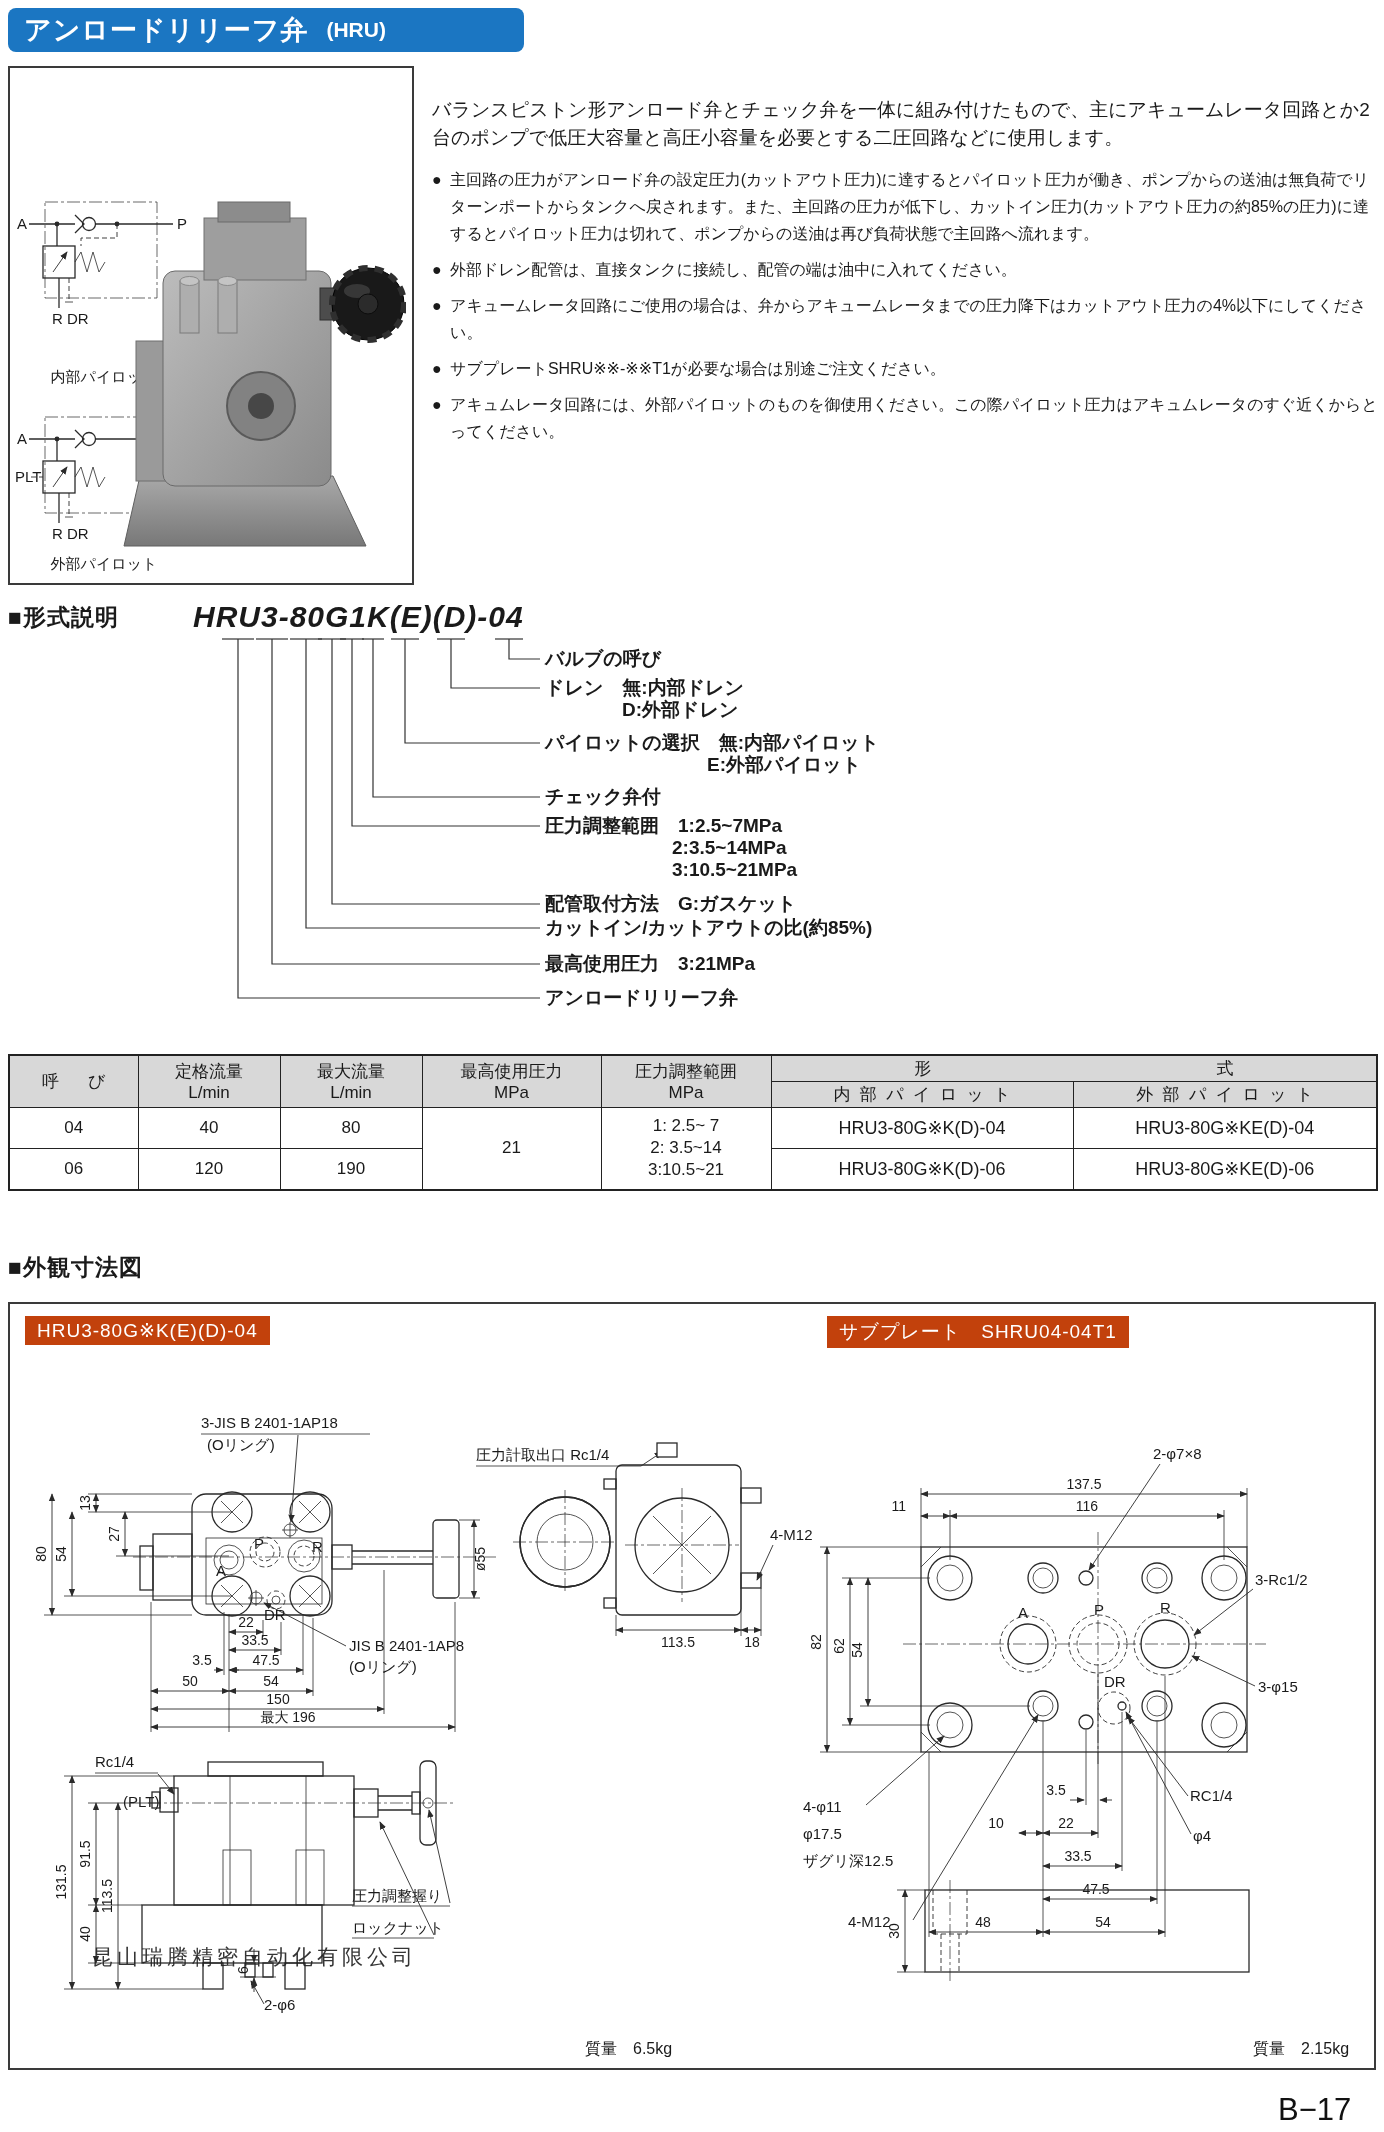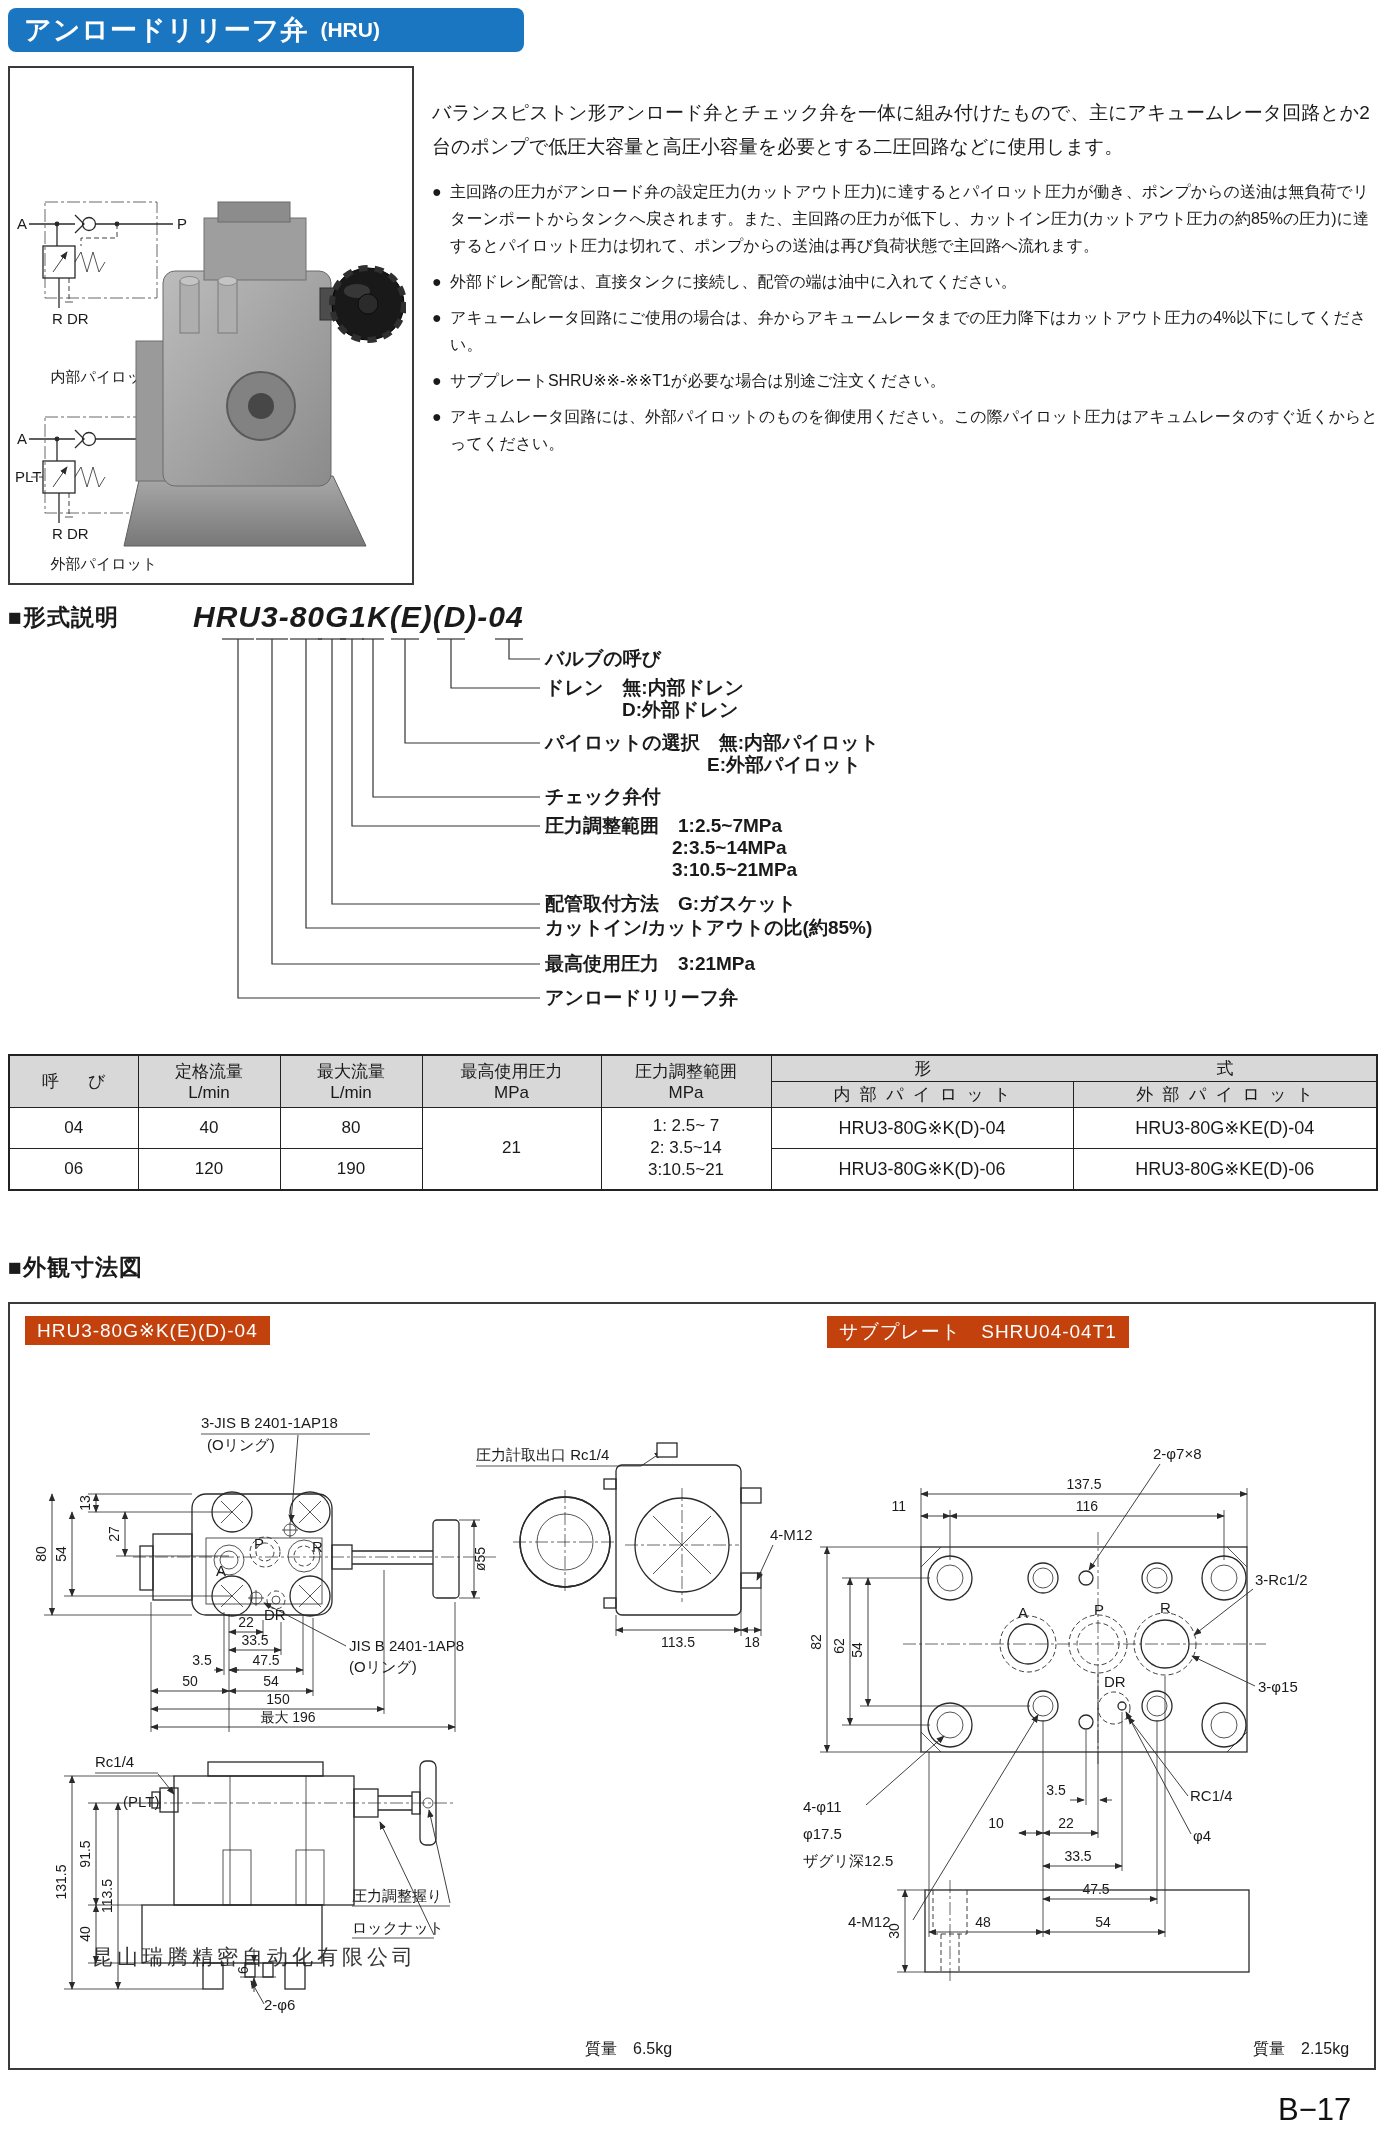--- a/index.html
+++ b/index.html
@@ -2,27 +2,27 @@
 <html><head>
 <meta charset="utf-8">
 <style>
   html,body{margin:0;padding:0;background:#e8e8e8;}
   .page{position:relative;width:1384px;height:2132px;background:#ffffff;overflow:hidden;
         font-family:"Liberation Sans","DejaVu Sans",sans-serif;color:#1a1a1a;}
   
   .header-bar{position:absolute;left:8px;top:8px;width:516px;height:44px;border-radius:8px;
               background:#1b76c2;color:#fff;display:flex;align-items:center;padding-left:16px;box-sizing:border-box;}
   .header-bar .t1{font-size:27px;font-weight:bold;letter-spacing:1px;}
-  .header-bar .t2{font-size:21px;font-weight:bold;margin-left:12px;}
+  .header-bar .t2{font-size:21px;font-weight:bold;margin-left:18px;}
   
   .product-box{position:absolute;left:8px;top:66px;width:402px;height:515px;border:2px solid #3a3a3a;background:#fff;}
   .sym-caption{position:absolute;left:14px;width:160px;text-align:center;font-size:15px;color:#222;}
   
   .desc{position:absolute;left:432px;top:96px;width:946px;}
-  .desc .intro{font-size:19px;line-height:34px;margin:0 0 14px 0;}
+  .desc .intro{font-size:19px;line-height:28px;margin:0 0 14px 0;}
   .bullet{display:flex;font-size:16px;line-height:27px;margin-bottom:9px;}
   .bullet .mark{flex:0 0 18px;}
   
   .sec-h{position:absolute;left:8px;font-size:23px;font-weight:bold;letter-spacing:1px;}
   
   .model-code{position:absolute;left:193px;top:600px;font-size:30px;font-weight:bold;letter-spacing:1px;font-style:italic;}
   .legend-item{position:absolute;left:545px;font-size:19px;line-height:22px;font-weight:bold;}
   .legend-item .l2{display:block;}
   
   .spec-table{position:absolute;left:8px;top:1054px;width:1368px;border-collapse:collapse;table-layout:fixed;

